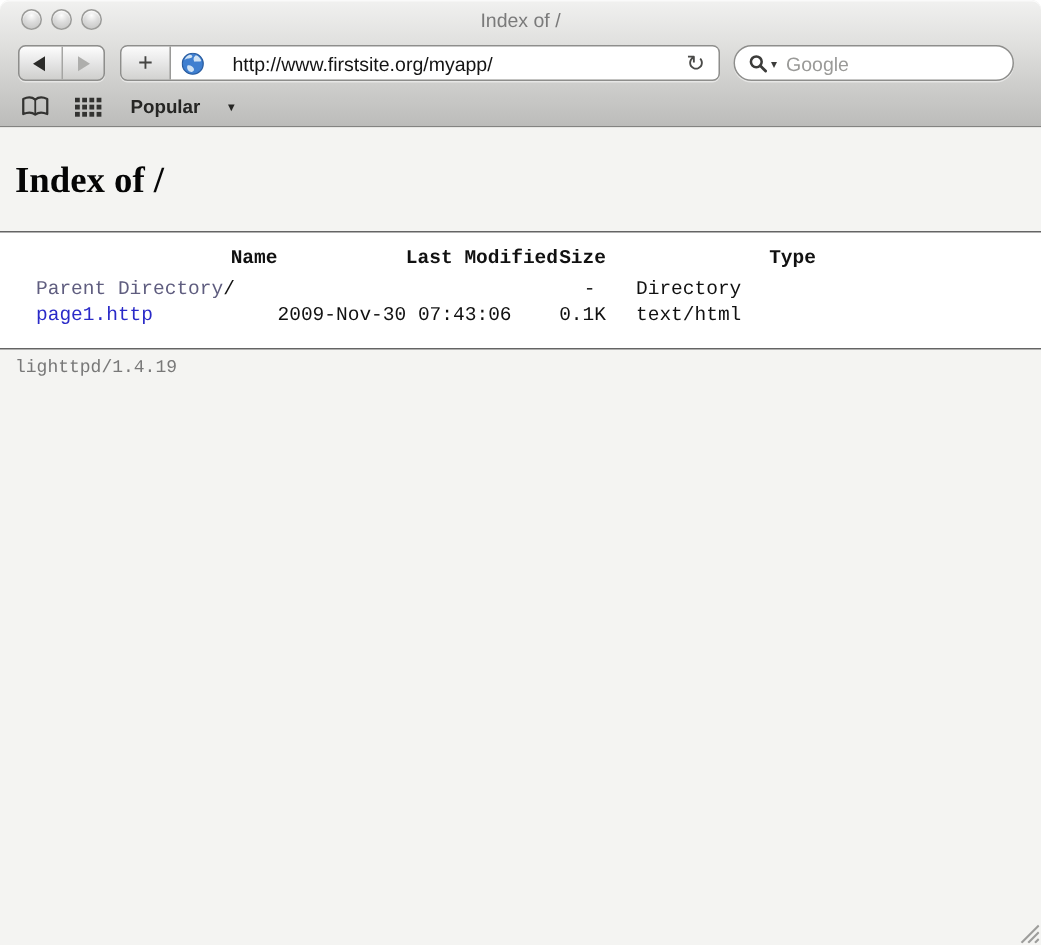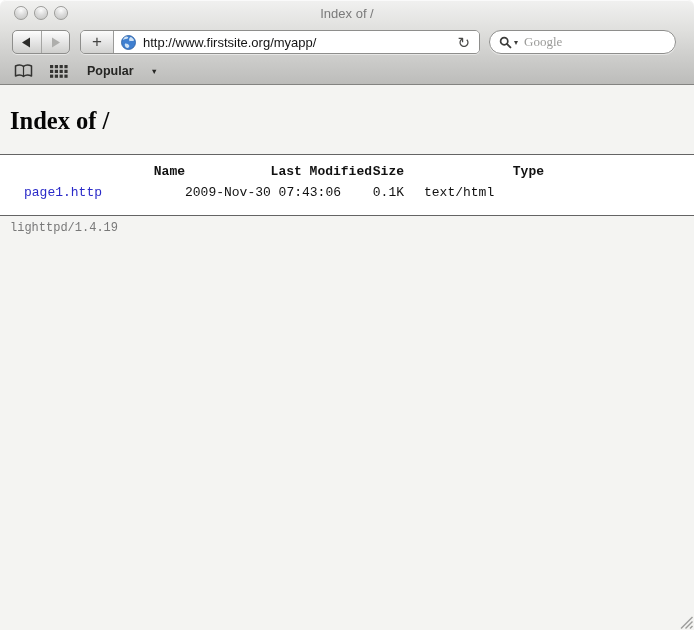--- a/index.html
+++ b/index.html
@@ -57,38 +57,38 @@
     box-shadow: 0 1px 0 rgba(255,255,255,0.5);
   }
   .addseg {
     flex: 0 0 33px; display: flex; align-items: center; justify-content: center;
     background: linear-gradient(#fbfbfb, #e9e9e9 45%, #d2d2d0);
     border-right: 1px solid #9a9a98;
     font-size: 17px; color: #444442; font-weight: 400;
   }
   .urlfield {
     flex: 1; background: #ffffff; display: flex; align-items: center;
-    padding: 0 7px; gap: 7px;
+    padding: 0 7px; gap: 19px;
   }
   .urlfield input {
     flex: 1; border: none; outline: none; background: transparent;
     font-family: "Liberation Sans", sans-serif; font-size: 13px; color: #141414;
   }
   .reload { font-size: 15px; color: #4a4a48; line-height: 1; padding: 0 2px; }
 
   .searchpill {
     margin-left: 9px; width: 187px; height: 24px;
     border: 1px solid #8e8e8c; border-radius: 12px;
     background: #ffffff; display: flex; align-items: center;
     padding: 0 9px; gap: 2px;
     box-shadow: 0 1px 0 rgba(255,255,255,0.5);
   }
   .searchpill input {
     flex: 1; border: none; outline: none; background: transparent; min-width: 0;
-    font-family: Liberation Serif, serif; font-size: 13px; color: #b91c1c;
+    font-family: Liberation Sans, sans-serif; font-size: 13px; color: #b91c1c;
   }
   .searchpill input::placeholder { color: #9a9a98; }
   .search-caret { font-size: 8px; color: #3c3c3a; margin-right: 4px; }
 
   .bookmarksbar { height: 26px; display: flex; align-items: center; padding: 0 14px; }
   .bm-btn { display: flex; align-items: center; border: none; background: none; cursor: default; }
   .bm-grid { margin-left: 17px; }
   .bm-menu { margin-left: 19px; font-size: 12.5px; font-weight: bold; color: #262624; display: flex; align-items: center; gap: 17px; }
   .menu-caret { font-size: 7.5px; color: #262624; }
 
@@ -238,20 +238,28 @@
           <tr>
             <th class="col-n">Name</th>
             <th class="col-m">Last Modified</th>
             <th class="col-s">Size</th>
             <th class="col-t">Type</th>
           </tr>
         </thead>
         <tbody>
           <tr>
             <td class="col-n">
+              <a href="#" class="dirlink link-visited">Parent Directory</a><span class="name-suffix">/</span>
+            </td>
+            <td class="col-m"></td>
+            <td class="col-s dash">-</td>
+            <td class="col-t">Directory</td>
+          </tr>
+          <tr>
+            <td class="col-n">
               <a href="#" class="dirlink link-file">page1.http</a>
             </td>
             <td class="col-m">2009-Nov-30 07:43:06</td>
             <td class="col-s">0.1K</td>
             <td class="col-t">text/html</td>
           </tr>
         </tbody>
       </table>
     </div>
 

